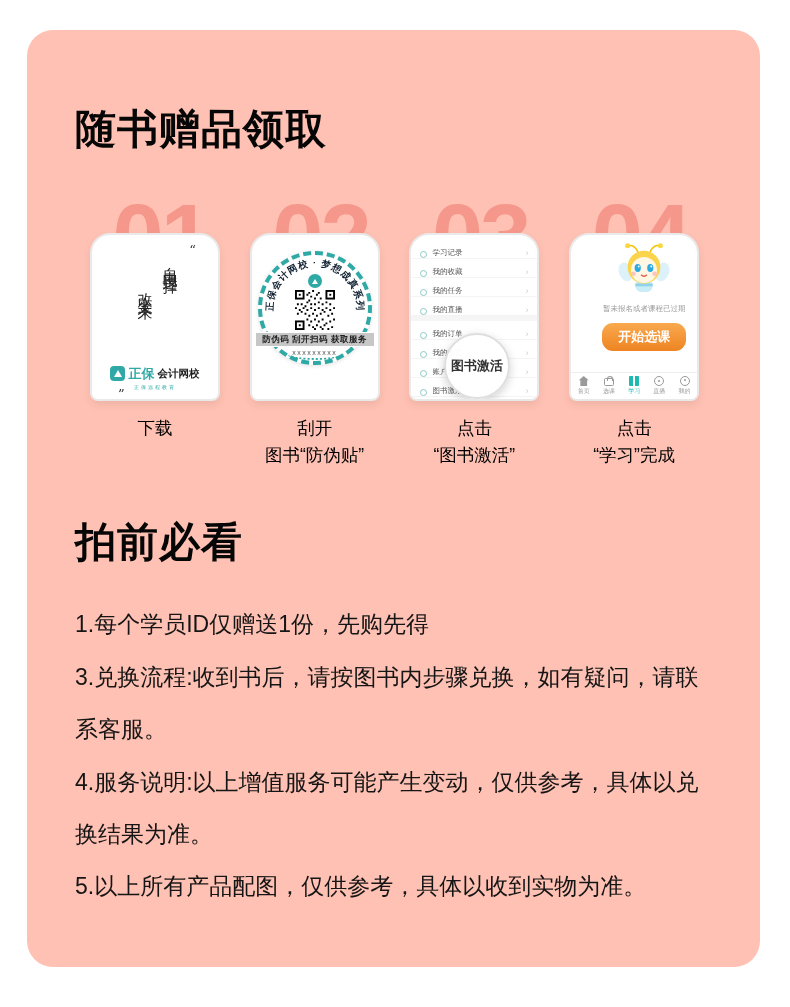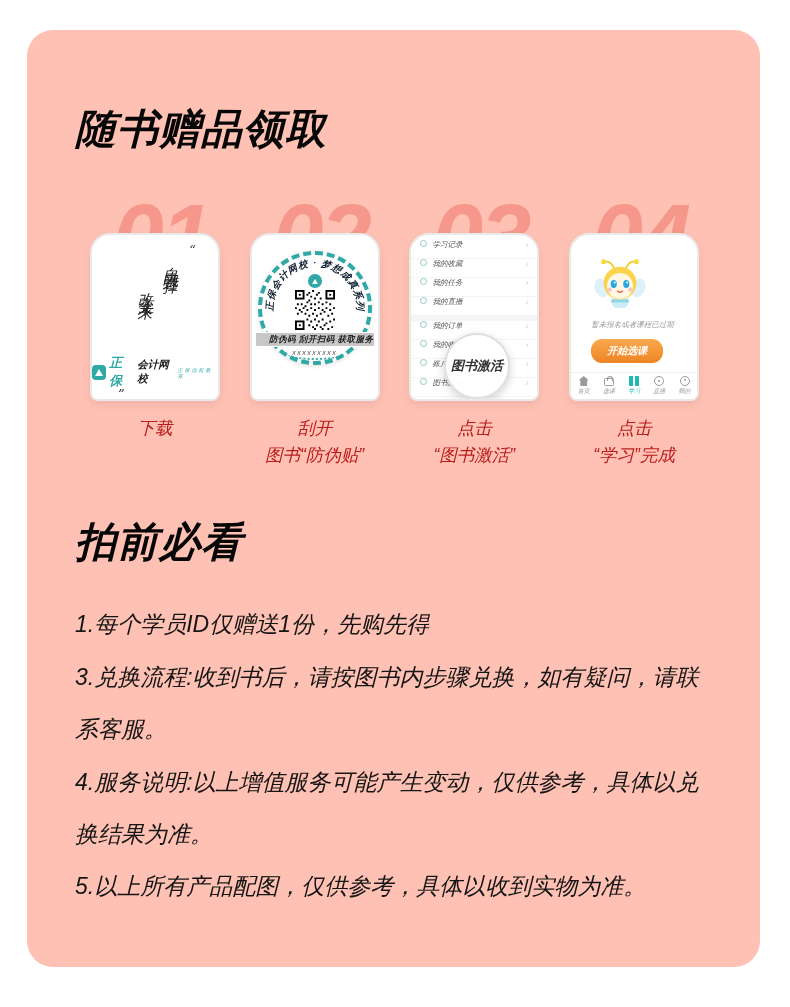--- a/index.html
+++ b/index.html
@@ -1,43 +1,43 @@
 <!DOCTYPE html>
 <html><head>
 <meta charset="utf-8">
 <style>
   * { margin:0; padding:0; box-sizing:border-box; }
   html,body { width:790px; height:1007px; background:#ffffff;
     font-family:"Liberation Sans","DejaVu Sans",sans-serif; }
   .card { position:absolute; left:27px; top:30px; width:733px; height:937px;
-    background:#FFC1B3; border-radius:26px; padding:72px 46px 0 48px; overflow:hidden;font-style:italic; }
+    background:#FFC1B3; border-radius:26px; padding:72px 46px 0 48px; overflow:hidden; }
 
   .sec-title { font-size:41px; font-weight:900; color:#060606; letter-spacing:1px; }
 
   
   .steps { display:flex; margin-top:76px; }
   .step { position:relative; width:25%; }
   .step-num { position:absolute; top:-42px; left:50%; transform:translateX(-44%);
     font-size:92px; font-weight:800; color:#F5978A; z-index:0; letter-spacing:-3px; line-height:1; }
   .phone { position:relative; z-index:1; width:130px; height:168px; margin:0 auto;
     background:#fff; border:2px solid #E9E9E9; border-radius:20px 20px 8px 8px;
     box-shadow:0 4px 8px rgba(0,0,0,.07); overflow:hidden; }
-  .caption { margin-top:14px; text-align:center; font-size:17.5px; line-height:1.55; color:#b91c1c; }
+  .caption { margin-top:14px; text-align:center; font-size:17.5px; line-height:1.55; color:#000000; }
 
   
   .vtext { writing-mode:vertical-rl; height:132px; margin:20px auto 0; width:max-content;
     position:relative; left:2px;
     font-family:"DejaVu Serif","Liberation Serif",serif; font-size:15px; color:#222; }
   .vcol { display:block; letter-spacing:4px; margin:0 6px; }
   .vcol2 { padding-top:26px; }
   .q { position:absolute; font-family:"DejaVu Serif",serif; font-size:13px; color:#333; z-index:2; }
   .q-open { top:8px; right:22px; }
   .q-close { top:152px; left:26px; }
   .p1logo { position:absolute; bottom:9px; left:0; right:0; display:flex;
-    flex-direction:row; align-items:center; }
+    flex-direction:column; align-items:center; }
   .p1logo-row { display:flex; align-items:center; gap:3px; }
   .logo-sq { width:15px; height:15px; background:#2EA9A5; border-radius:4px;
     display:flex; align-items:center; justify-content:center; }
   .logo-tri { width:0; height:0; border-left:4.5px solid transparent;
     border-right:4.5px solid transparent; border-bottom:7px solid #fff; }
   .logo-zb { color:#2EA9A5; font-weight:bold; font-size:13px; }
   .logo-rest { color:#1c1c1c; font-weight:bold; font-size:10.5px; }
   .logo-sub { font-size:5px; color:#2EA9A5; letter-spacing:2px; margin-top:1.5px; }
 
   
@@ -46,44 +46,44 @@
     border:4px dashed #2EA9A5; box-shadow:0 1px 4px rgba(0,0,0,.12); }
   .arc-svg { position:absolute; inset:0; width:100%; height:100%; }
   .arc-svg text { font-size:9.5px; font-weight:bold; fill:#123; letter-spacing:1px; }
   .stk-logo { position:absolute; top:19px; left:50%; transform:translateX(-50%);
     width:14px; height:14px; border-radius:50%; background:#2EA9A5;
     display:flex; align-items:center; justify-content:center; }
   .stk-logo .logo-tri { border-left-width:3px; border-right-width:3px; border-bottom-width:5px; }
   .qr { position:absolute; top:35px; left:50%; transform:translateX(-50%); width:40px; height:40px; }
   .ribbon { position:absolute; top:77px; left:-7px; right:-7px; height:15px;
     background:#C7C7C7; border:1px solid #fff; color:#222; font-weight:bold;
-    font-size:8.5px; line-height:13px; text-align:right; letter-spacing:.5px; }
+    font-size:8.5px; line-height:13px; text-align:center; letter-spacing:.5px; }
   .serial { position:absolute; top:94px; width:100%; text-align:center;
     font-size:7px; letter-spacing:1.5px; color:#555; }
   .dot-arc { position:absolute; bottom:1px; left:50%; transform:translateX(-50%);
     width:58px; height:13px; border-bottom:2px dotted #2EA9A5; border-radius:0 0 50% 50%; }
 
   
   .menu { padding-top:5px; }
-  .mrow { display:flex; align-items:flex-start; height:19px; padding:0 9px;
+  .mrow { display:flex; align-items:flex-end; height:19px; padding:0 9px;
     border-bottom:1px solid #F4F4F4; font-size:7.5px; color:#555; background:#fff; }
   .micon { width:7px; height:7px; border:1px solid #8FC9C5; border-radius:50%; margin-right:5px; }
   .chev { margin-left:auto; color:#CFCFCF; font-size:9px; }
   .mgap { height:5px; background:#F5F5F5; }
   .magnifier { position:absolute; left:52%; transform:translateX(-50%); bottom:0px;
     width:66px; height:66px; border-radius:50%; background:rgba(255,255,255,.96);
     border:2px solid #DEDEDE; box-shadow:0 3px 10px rgba(0,0,0,.18);
     display:flex; align-items:center; justify-content:center;
     font-size:13px; font-weight:bold; color:#333; z-index:3; }
 
   
-  .p4-body { text-align:left; padding-top:22px;margin-left:20px; }
+  .p4-body { text-align:center; padding-top:6px;margin-left:20px; }
   .empty-text { font-size:7.5px; color:#9A9A9A; margin-top:5px; }
   .course-btn { display:inline-block; margin-top:9px; padding:5px 16px; border-radius:11px;
-    background:linear-gradient(180deg,#F9A94F,#EE8422); color:#fff; font-size:10px; font-weight:bold; }
+    background:linear-gradient(180deg,#F9A94F,#EE8422); color:#fff; font-size:13px; font-weight:bold; }
   .tabbar { position:absolute; bottom:0; left:0; right:0; height:27px;
     border-top:1px solid #EEE; background:#fff; display:flex; }
   .tab { flex:1; text-align:center; padding-top:3px; font-size:6px; color:#999; }
   .tab.active { color:#1FB9B4; }
   .ti { width:10px; height:10px; margin:0 auto 1px; position:relative; }
   .ti-home { background:#9a9a9a; clip-path:polygon(50% 0,100% 42%,84% 42%,84% 100%,16% 100%,16% 42%,0 42%); }
   .ti-bag { height:8px; margin-top:2px; border:1.2px solid #9a9a9a; border-radius:1.5px; }
   .ti-bag::before { content:""; position:absolute; top:-3.5px; left:2px; width:4px; height:4px;
     border:1.2px solid #9a9a9a; border-bottom:none; border-radius:3px 3px 0 0; }
   .ti-book { background:linear-gradient(90deg,#1FB9B4 44%,#fff 44% 56%,#1FB9B4 56%); border-radius:1px; }

